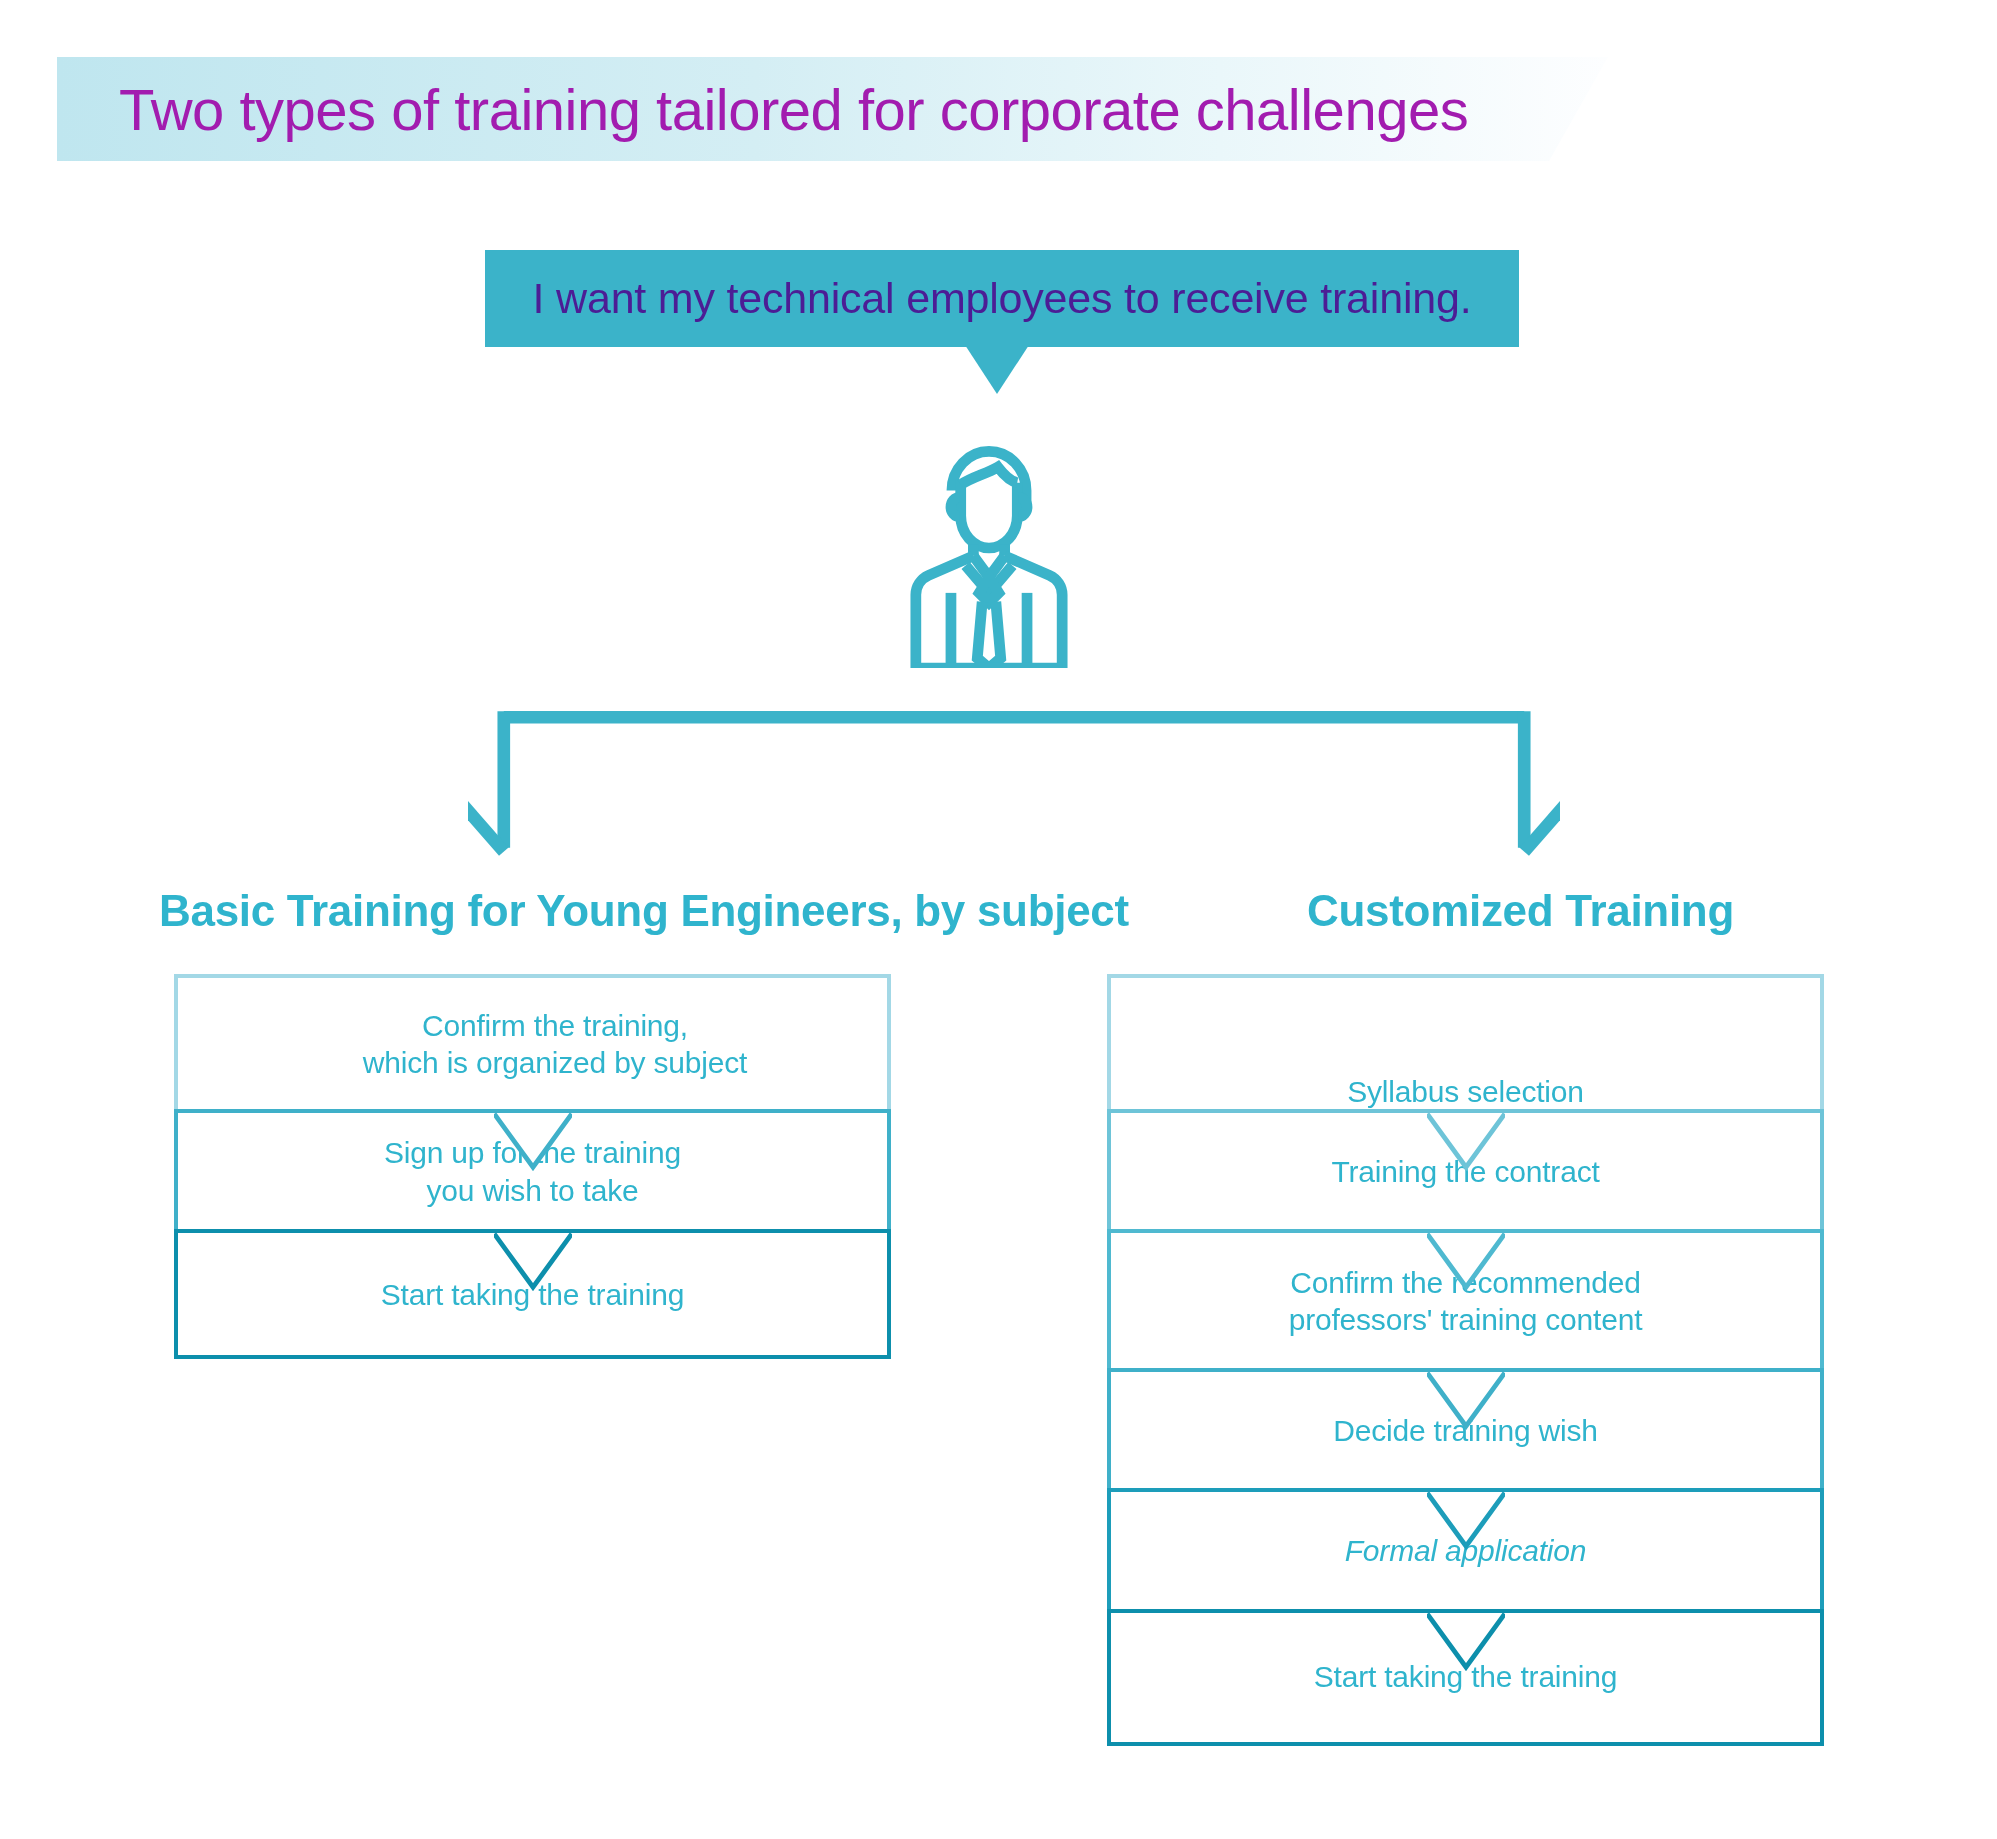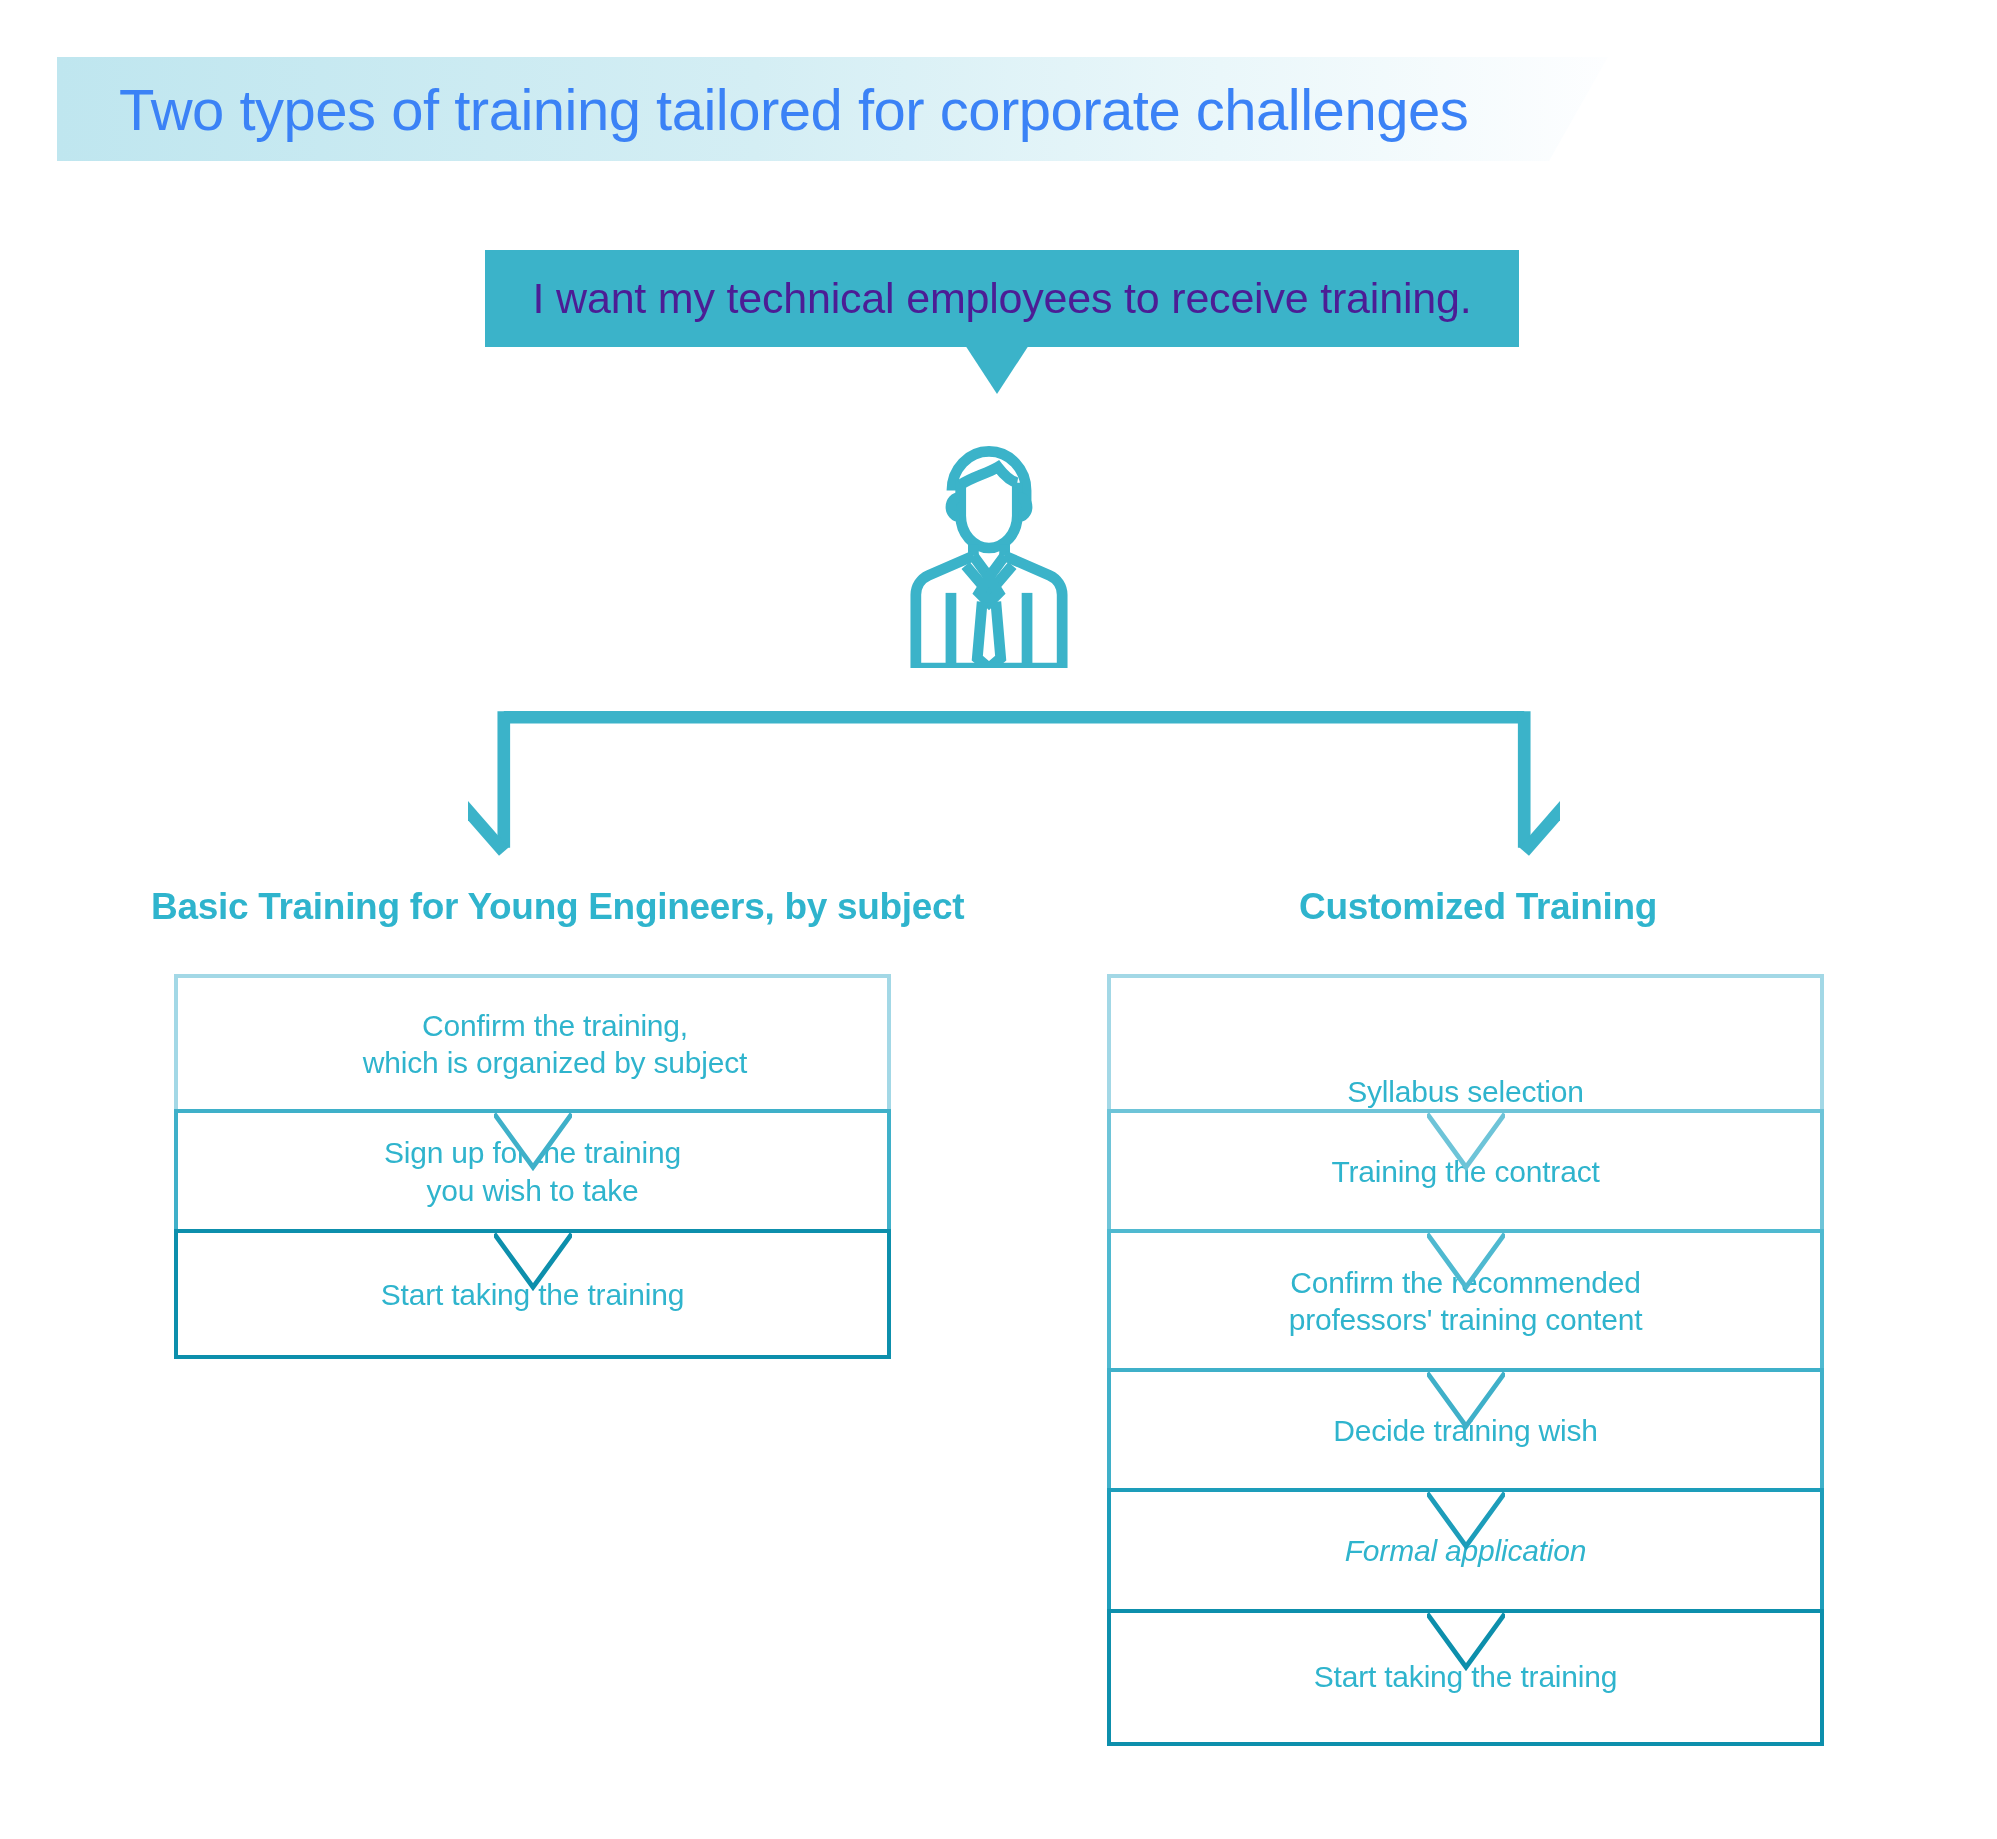--- a/index.html
+++ b/index.html
@@ -31,21 +31,21 @@
     clip-path: polygon(0 0, 100% 0, 96.2% 100%, 0 100%);
   }
   .title-text {
     position: absolute;
     left: 119px;
     top: 60px;
     width: 1463px;
     height: 98px;
     display: flex;
     align-items: center;
-    color: #3b82f6;
+    color: #a21caf;
     font-size: 58px;
     font-weight: 400;
     letter-spacing: -0.5px;
     white-space: nowrap;
     text-align: center;
   }
 
   
   .bubble {
     position: absolute;
@@ -91,24 +91,25 @@
     left: 468px;
     top: 688px;
     width: 1092px;
     height: 185px;
   }
 
   
   .col-heading {
     position: absolute;
     color: #2fb4cd;
-    font-size: 37px;
+    font-size: 44px;
     font-weight: bold;
     letter-spacing: -0.3px;
     white-space: nowrap;
+    margin-left: 8px;
   }
   #heading-left  { left: 151px;  top: 886px; }
   #heading-right { left: 1299px; top: 886px; }
 
   
   .flow-col {
     position: absolute;
   }
   #flow-left  { left: 174px;  top: 974px;  width: 717px; }
   #flow-right { left: 1107px; top: 974px;  width: 717px; }

